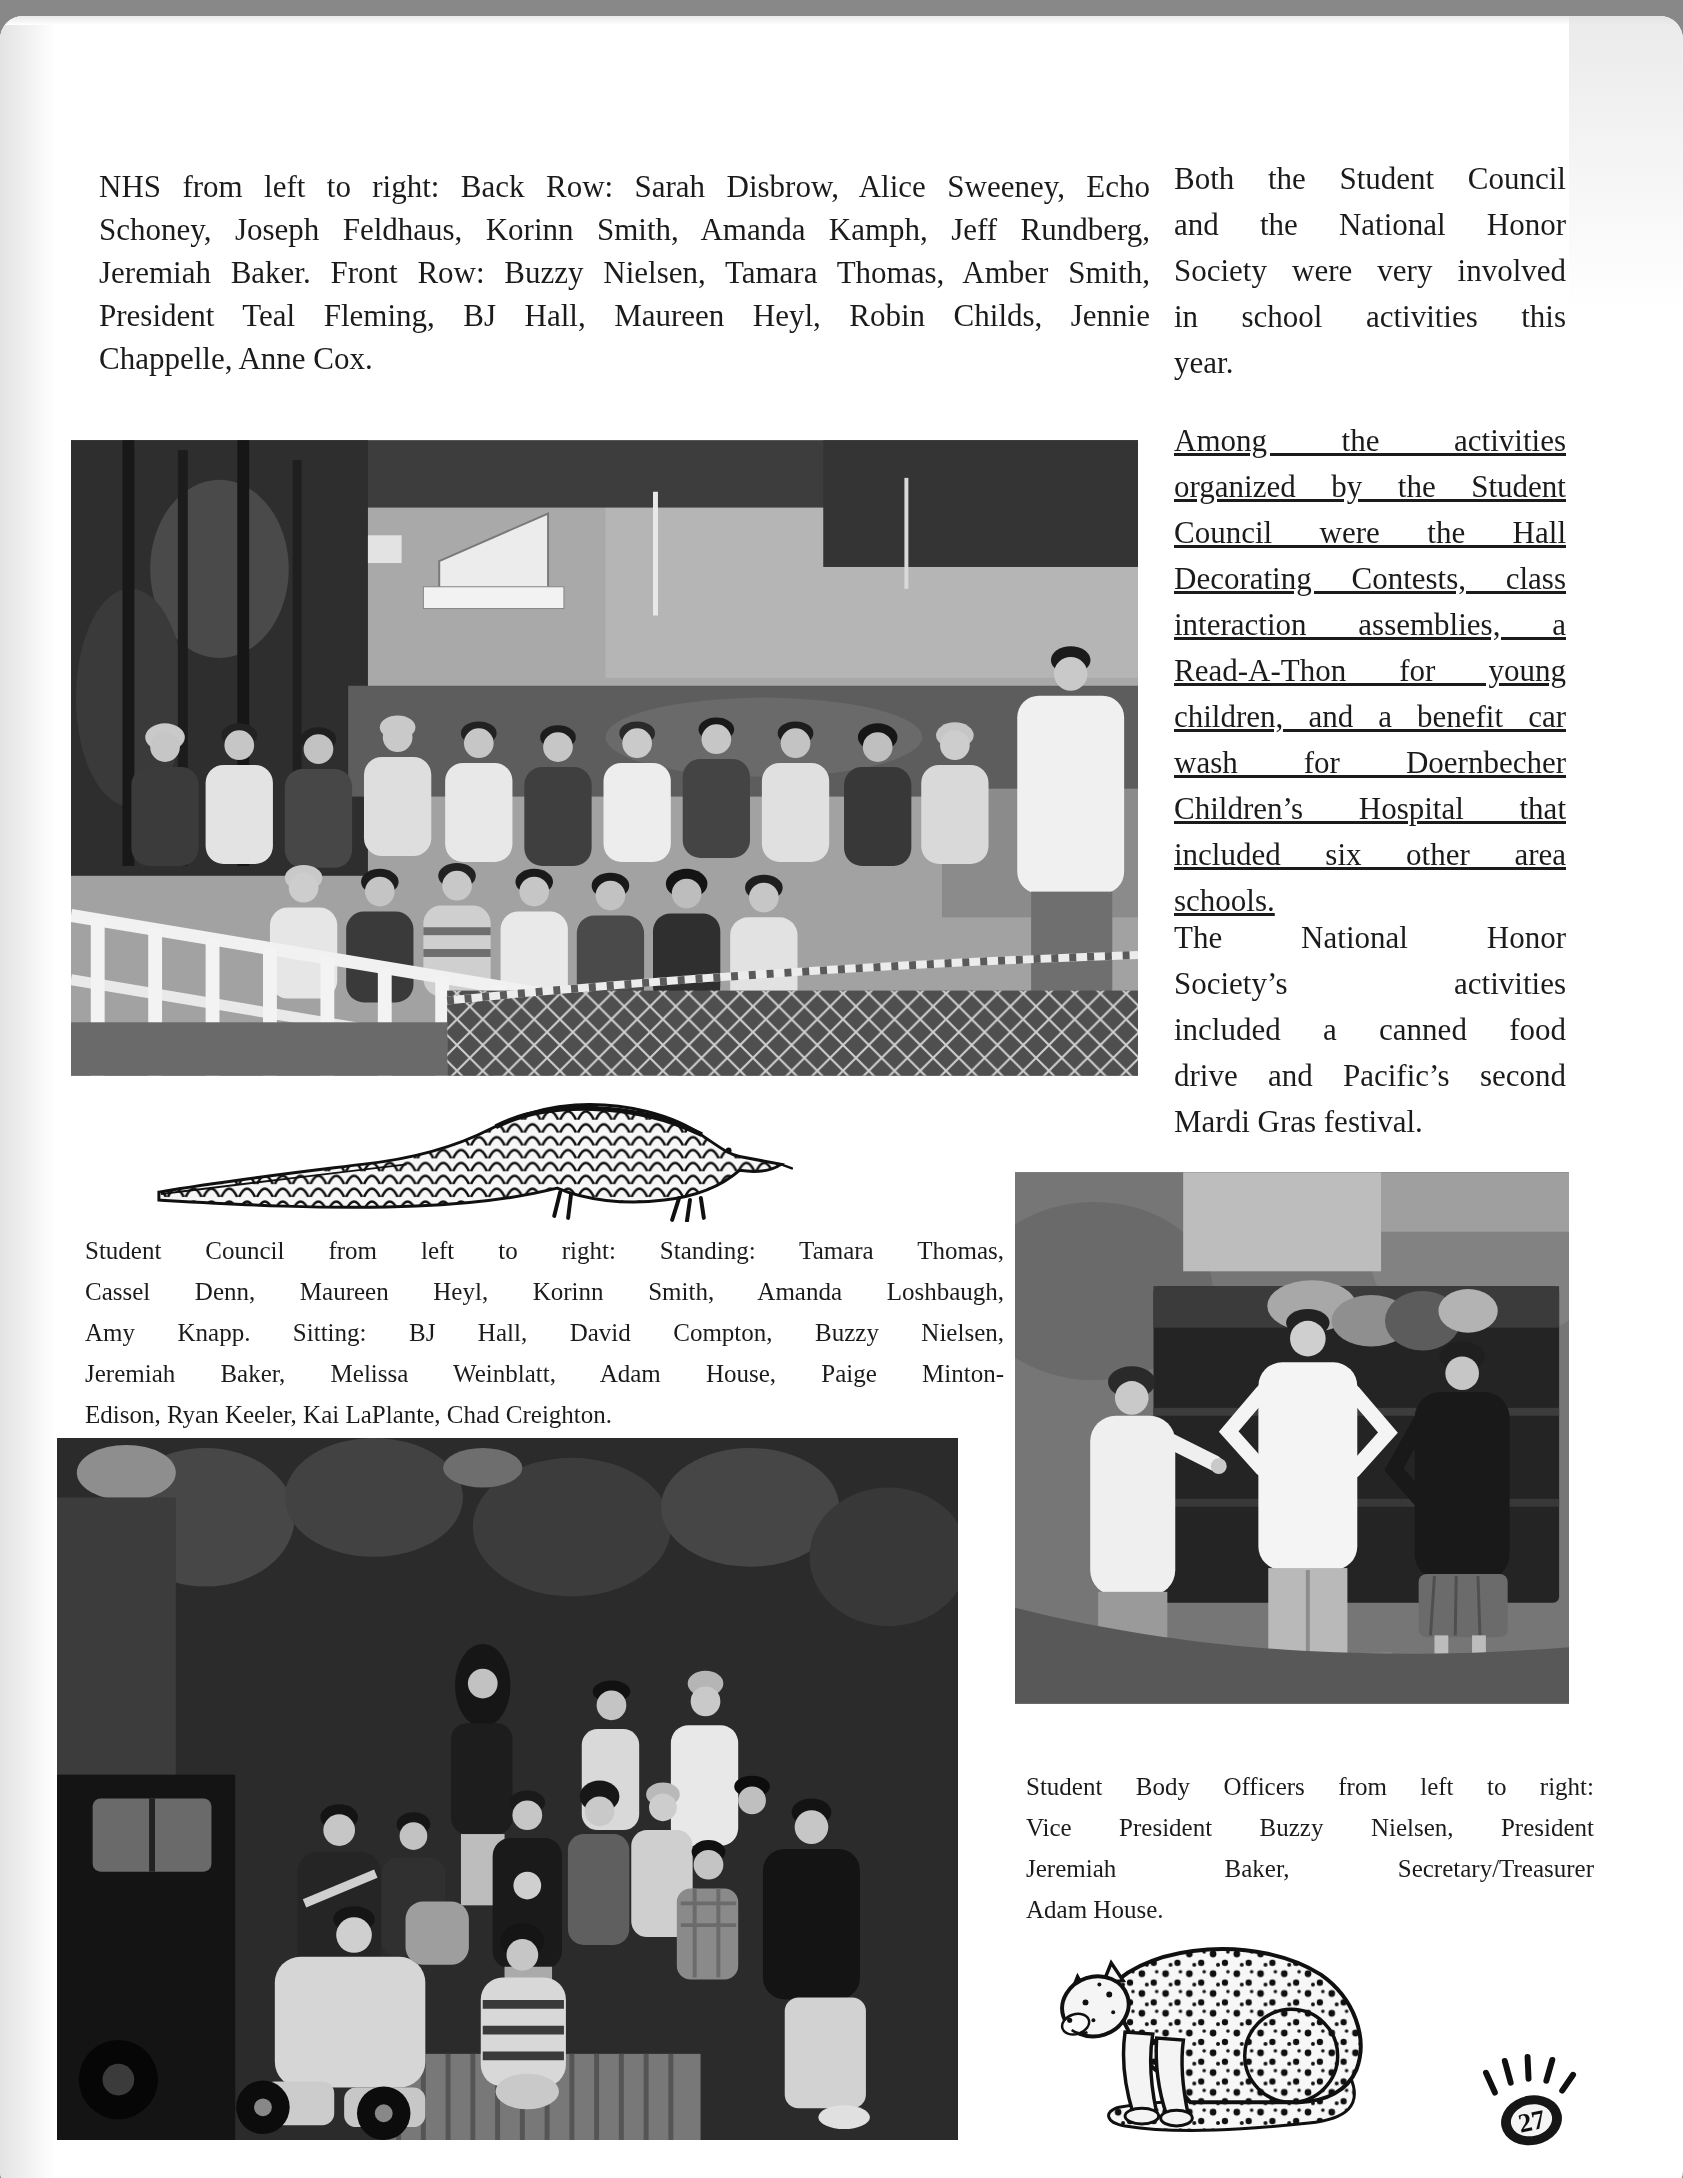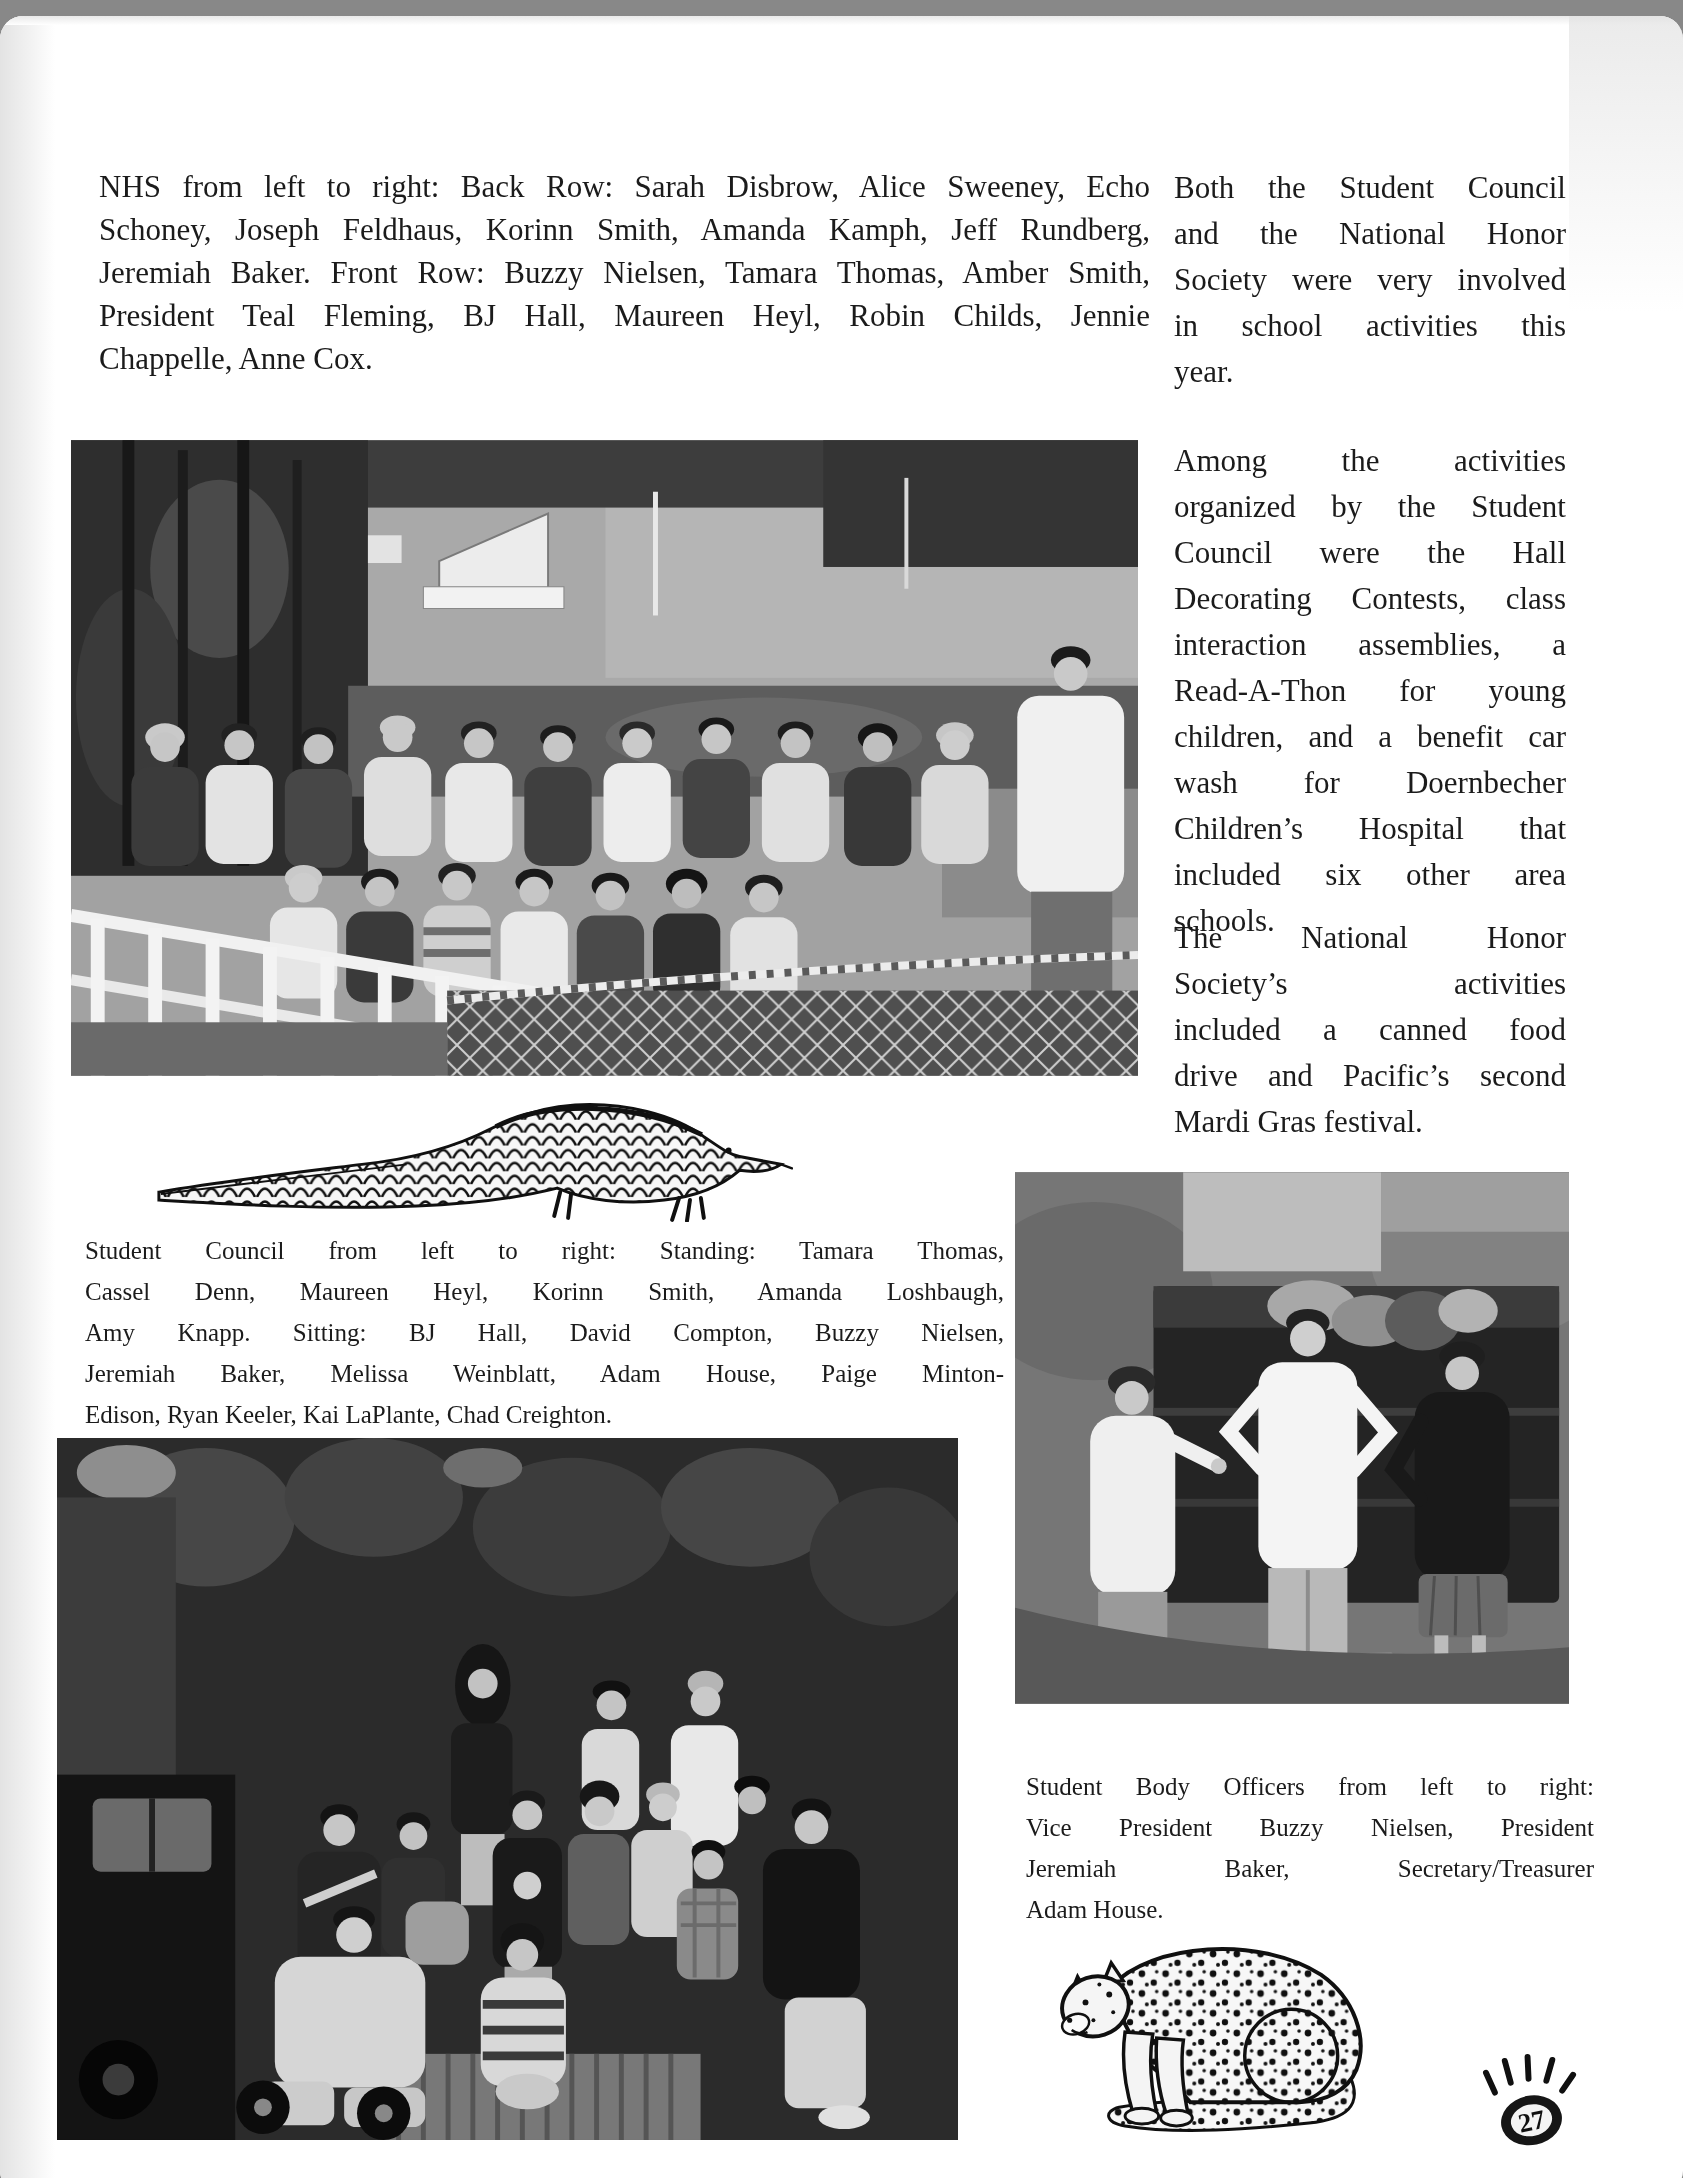--- a/index.html
+++ b/index.html
@@ -36,28 +36,28 @@
   <div class="abs edge-topright"></div>
 
   <div class="jpara cap32" style="left:99px;top:149px;width:1051px;">
       <div class="jline">NHS from left to right: Back Row: Sarah Disbrow, Alice Sweeney, Echo</div>
       <div class="jline">Schoney, Joseph Feldhaus, Korinn Smith, Amanda Kamph, Jeff Rundberg,</div>
       <div class="jline">Jeremiah Baker.  Front Row: Buzzy Nielsen, Tamara Thomas, Amber Smith,</div>
       <div class="jline">President Teal Fleming, BJ Hall, Maureen Heyl, Robin Childs, Jennie</div>
       <div class="jline">Chappelle, Anne Cox.</div>
     </div>
 
-  <div class="jpara cap31" style="left:1174px;top:149px;width:392px;">
+  <div class="jpara cap31" style="left:1174px;top:140px;width:392px;">
       <div class="jline">Both the Student Council</div>
       <div class="jline">and the National Honor</div>
       <div class="jline">Society were very involved</div>
       <div class="jline">in school activities this</div>
       <div class="jline">year.</div>
     </div>
-  <div class="jpara cap31" style="left:1174px;top:422px;width:392px;">
+  <div class="jpara cap31" style="left:1174px;top:402px;width:392px;text-decoration:underline;">
       <div class="jline">Among the activities</div>
       <div class="jline">organized by the Student</div>
       <div class="jline">Council were the Hall</div>
       <div class="jline">Decorating Contests, class</div>
       <div class="jline">interaction assemblies, a</div>
       <div class="jline">Read-A-Thon for young</div>
       <div class="jline">children, and a benefit car</div>
       <div class="jline">wash for Doernbecher</div>
       <div class="jline">Children’s Hospital that</div>
       <div class="jline">included six other area</div>

